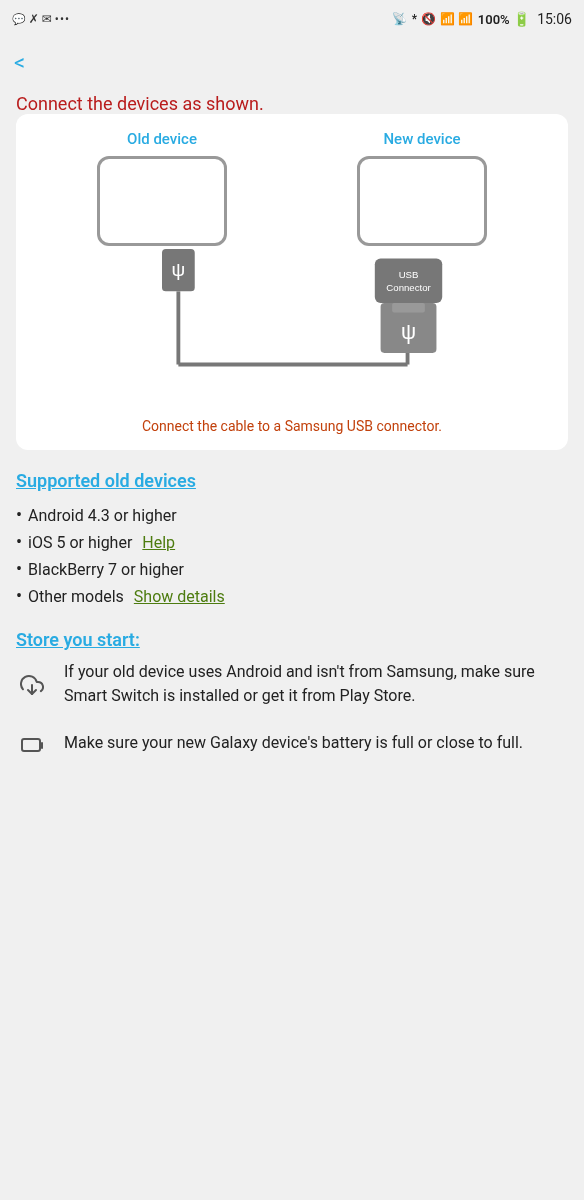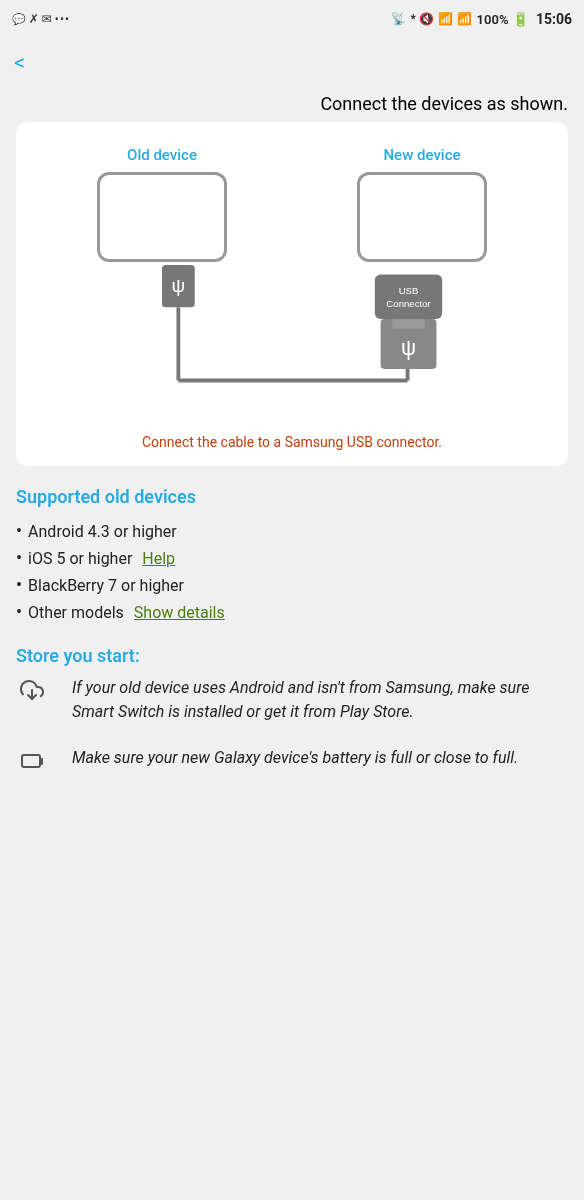--- a/index.html
+++ b/index.html
@@ -62,30 +62,29 @@
 
     
     .content {
       background: #f0f0f0;
       padding: 0 16px 20px 16px;
     }
 
     .connect-label {
       font-size: 18px;
       font-weight: 400;
-      color: #000000;
-      margin-bottom: 8px;
-      text-align: right;
+      color: #b91c1c;
+      margin-bottom: 0;
     }
 
     
     .diagram-card {
       background: #ffffff;
       border-radius: 12px;
-      padding: 24px 16px 16px 16px;
+      padding: 16px 16px 16px 16px;
       margin-bottom: 20px;
     }
 
     .device-col {
       display: flex;
       flex-direction: column;
       align-items: center;
     }
 
     .device-label {
@@ -111,20 +110,21 @@
       font-size: 14px;
       margin-top: 12px;
     }
 
     
     .section-title {
       color: #29abe2;
       font-size: 18px;
       font-weight: 600;
       margin-bottom: 10px;
+      text-decoration: underline;
     }
 
     .bullet-list {
       list-style: none;
       margin-bottom: 20px;
     }
 
     .bullet-list li {
       font-size: 16px;
       color: #222;
@@ -148,24 +148,23 @@
       margin-left: 4px;
     }
 
     
     .before-section {
       margin-top: 6px;
     }
 
     .tip-item {
       display: flex;
-      align-items: flex-start;
-      gap: 24px;
+      align-items: center;
+      gap: 16px;
       margin-bottom: 22px;
-      font-style: italic;
     }
 
     .tip-icon {
       width: 32px;
       min-width: 32px;
       display: flex;
       justify-content: center;
       margin-top: 2px;
     }
 
@@ -193,21 +192,21 @@
     <span style="font-size:12px; letter-spacing:1px">•••</span>
   </div>
   <div class="status-right">
     <span style="font-size:12px">📡</span>
     <span style="font-size:12px">*</span>
     <span style="font-size:12px">🔇</span>
     <span style="font-size:12px">📶</span>
     <span style="font-size:12px">📶</span>
     <span style="font-size:13px; font-weight:600">100%</span>
     <span style="font-size:14px">🔋</span>
-    <span style="font-size:14px; font-weight:700; margin-left:2px">15:06</span>
+    <span style="font-size:14px; font-weight:400; margin-left:2px">15:06</span>
   </div>
 </div>
 
 <div class="header">
   <span class="back-arrow">&lt;</span>
 </div>
 
 <div class="content">
 
   <p class="connect-label">Connect the devices as shown.</p>

